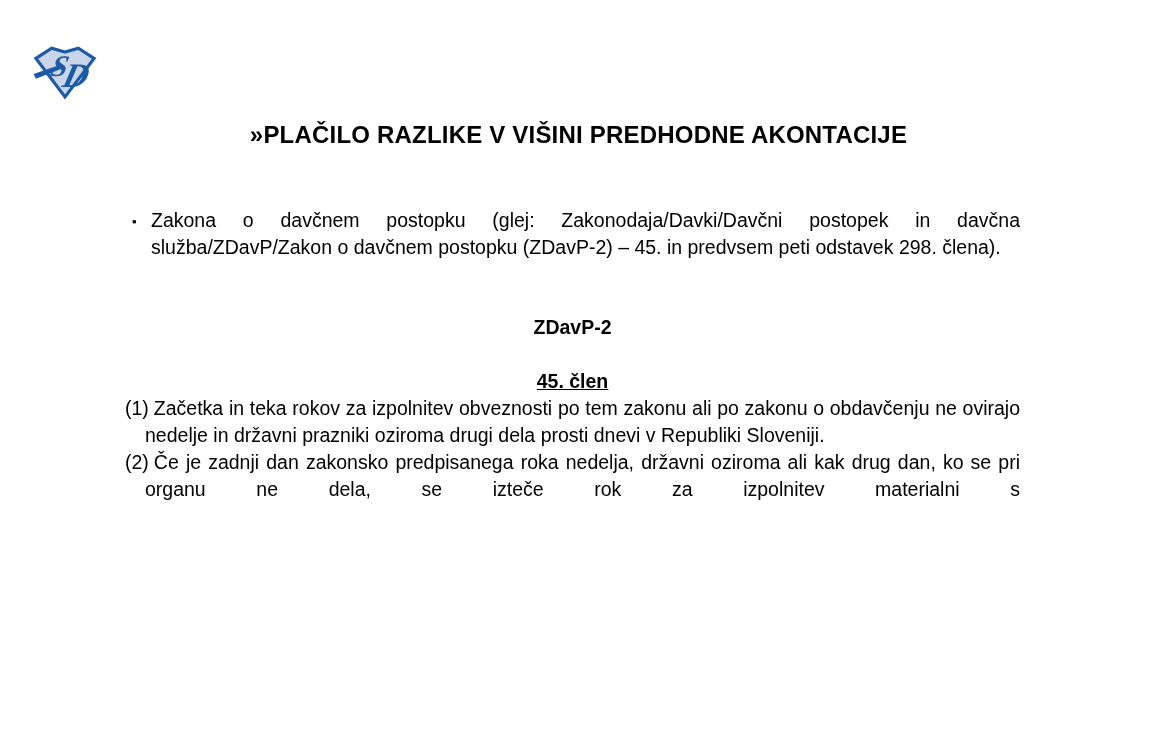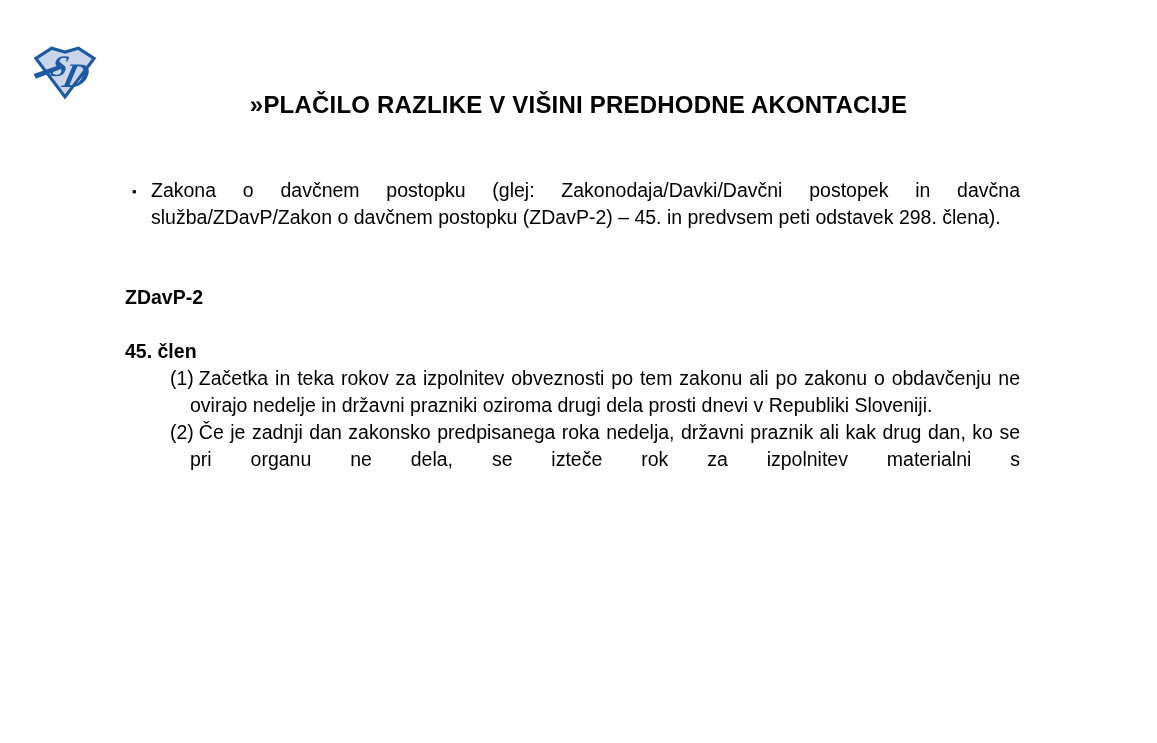--- a/index.html
+++ b/index.html
@@ -30,21 +30,21 @@
   .logo-swoosh { fill: var(--logo-primary, #1d5aa5); }
   .logo-letters text {
     fill: var(--logo-primary, #1d5aa5);
     font-family: "Liberation Serif", serif;
     font-style: italic;
     font-weight: bold;
   }
 
   
   .title {
-    padding-top: 90px;
+    padding-top: 120px;
     text-align: center;
     font-weight: bold;
     font-size: 24px;
     line-height: 30px;
     letter-spacing: 0.2px;
   }
 
   
   .content {
     margin: 57px 137px 0 125px;
@@ -61,26 +61,26 @@
   .bullet { position: relative; padding-left: 26px; }
   .bullet-marker {
     position: absolute;
     left: 7px;
     top: 1px;
     font-size: 13px;
     text-indent: 0;
   }
 
   
-  .center-head { text-align: left; font-weight: bold; }
+  .center-head { text-align: center; font-weight: bold; }
   .head-law { margin-top: 53px; }
-  .head-article { margin-top: 27px; }
+  .head-article { margin-top: 27px; text-decoration: underline; }
 
   
-  .item { padding-left: 20px; text-indent: -20px; margin-left: 45px; }
+  .item { padding-left: 20px; text-indent: -20px; }
   .item .marker { padding-right: 5px; }
 
   
   .continues { text-align-last: justify; -moz-text-align-last: justify; }
 
   b { font-weight: normal; }
 </style>
 </head>
 <body>
 
@@ -109,16 +109,16 @@
       <span><b>Zakona o davčnem postopku </b><span>(glej: Zakonodaja/Davki/Davčni postopek in davčna služba</span><b>/</b><span>ZDavP</span><b>/</b><span>Zakon o davčnem postopku (ZDavP-2) – 45. in predvsem peti odstavek 298. člena).</span></span>
     </p>
 
     <p class="para center-head head-law">ZDavP-2</p>
 
     <p class="para center-head head-article">45. člen</p>
 
 
     <p class="para item"><span class="marker">(1)</span><span><span>Začetka in teka rokov za izpolnitev obveznosti po tem zakonu ali po zakonu o obdavčenju ne ovirajo nedelje in državni prazniki oziroma drugi dela prosti dnevi v Republiki Sloveniji.</span></span></p>
 
-    <p class="para item continues"><span class="marker">(2)</span><span><b>Če je zadnji dan zakonsko predpisanega roka</b><span> nedelja, državni praznik ali </span><b>kak</b><span> drug </span><b>dan, ko se pri organu ne dela, se izteče rok za</b><span> izpolnitev materialni </span><b>s</b></span></p>
+    <p class="para item continues"><span class="marker">(2)</span><span><b>Če je zadnji dan zakonsko predpisanega roka</b><span> nedelja, državni oziroma ali </span><b>kak</b><span> drug </span><b>dan, ko se pri organu ne dela, se izteče rok za</b><span> izpolnitev materialni </span><b>s</b></span></p>
 
   </div>
 </div>
 
 </body></html>

